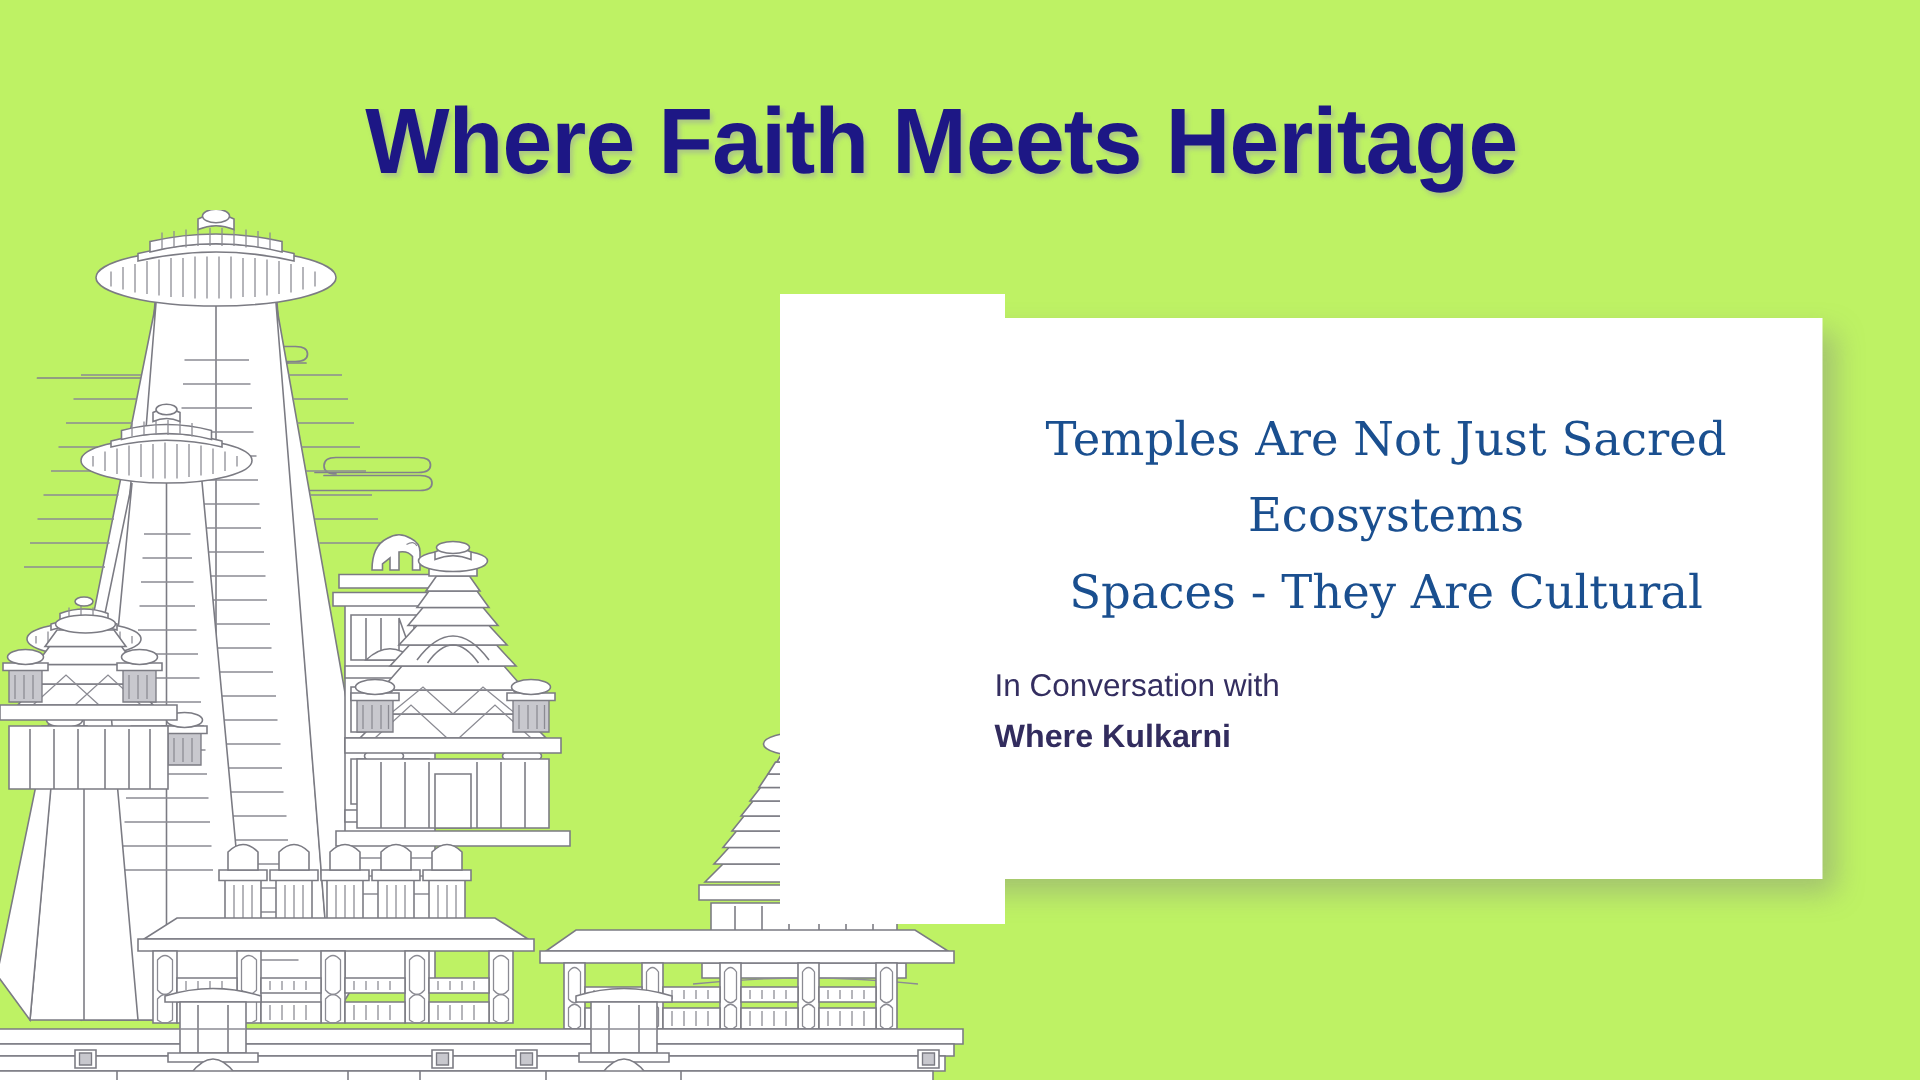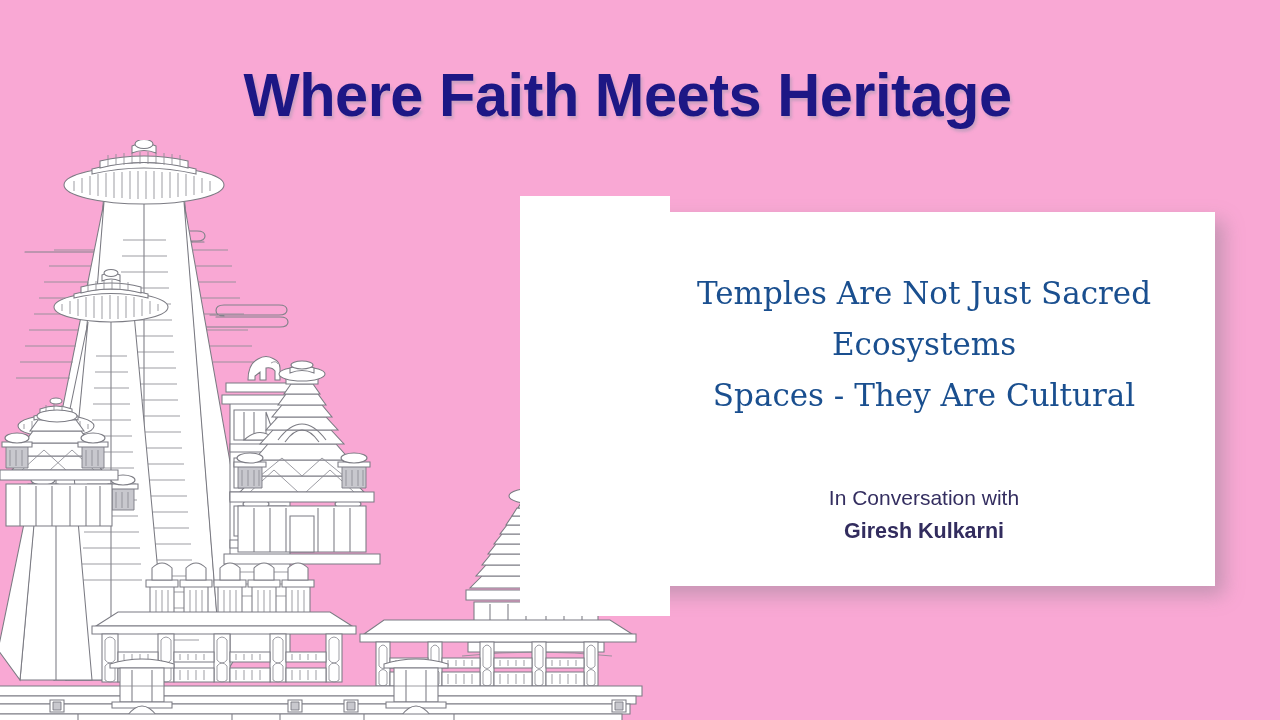--- a/index.html
+++ b/index.html
@@ -6,21 +6,21 @@
   html, body {
     margin: 0;
     padding: 0;
     background: #ffffff;
   }
   #slide {
     position: relative;
     width: 1280px;
     height: 720px;
     overflow: hidden;
-    background: #f9a8d4;
+    background: #bef264;
     font-family: "Liberation Sans", sans-serif;
   }
 
   
   #title {
     position: absolute;
     left: 0;
     top: 62px;
     width: 1280px;
     text-align: center;
@@ -64,23 +64,23 @@
     width: 522px;
     text-align: center;
     font-family: "DejaVu Serif", "Liberation Serif", serif;
     font-size: 31px;
     line-height: 51px;
     color: #1a4f8f;
   }
   #conversation-block {
     position: absolute;
     left: 663px;
-    top: 482px;
+    top: 442px;
     width: 522px;
-    text-align: center;
+    text-align: left;
   }
   #conversation-label {
     font-family: "Liberation Sans", sans-serif;
     font-size: 21px;
     line-height: 32px;
     color: #342e60;
   }
   #speaker-name {
     font-family: "Liberation Sans", sans-serif;
     font-weight: bold;
@@ -843,16 +843,16 @@
   <div id="title">Where Faith Meets Heritage</div>
 
   <div id="headline">
     <div>Temples Are Not Just Sacred</div>
     <div>Ecosystems</div>
     <div>Spaces - They Are Cultural</div>
   </div>
 
   <div id="conversation-block">
     <div id="conversation-label">In Conversation with</div>
-    <div id="speaker-name">Giresh Kulkarni</div>
+    <div id="speaker-name">Where Kulkarni</div>
   </div>
 
 </div>
 
 </body></html>

